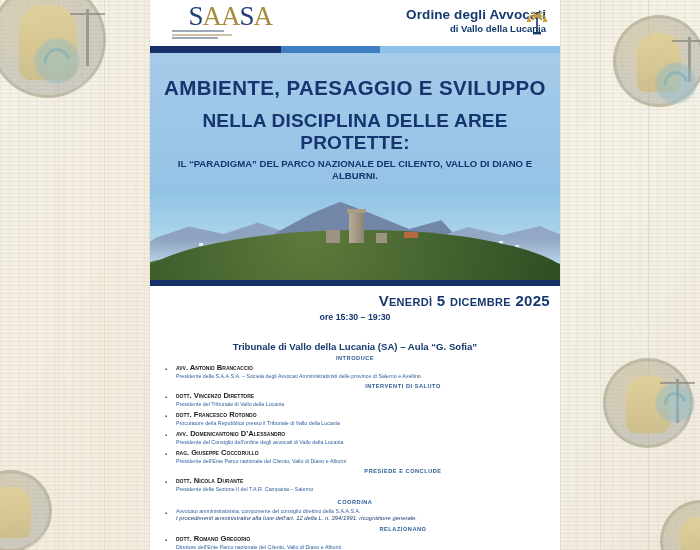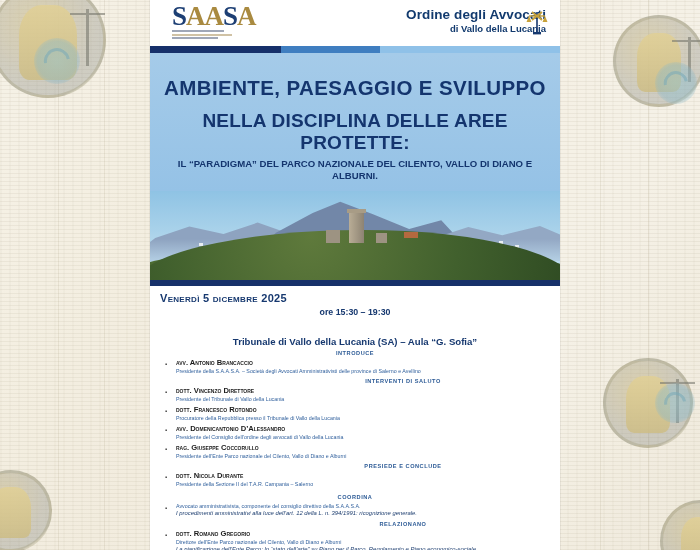--- a/index.html
+++ b/index.html
@@ -33,22 +33,22 @@
   .swirl:after{content:"";position:absolute;inset:22%;border-radius:50%;
      border:3px solid rgba(120,170,185,.55);border-right-color:transparent;border-bottom-color:transparent;transform:rotate(35deg);}
 
   
   #flyer{position:absolute;left:150px;top:0;width:410px;height:550px;background:#ffffff;z-index:2;
      box-shadow:0 0 0 1px rgba(0,0,0,.05);}
 
   
   .head{height:46px;position:relative;background:#fff;}
   .logo-saasa{position:absolute;left:22px;top:3px;width:100px;height:40px;}
-  .logo-saasa .mark{font-family:"Liberation Serif",serif;font-size:27px;font-weight:bold;color:#1d3f74;
-     letter-spacing:-1px;line-height:26px;position:relative;}
+  .logo-saasa .mark{font-family:"Liberation Serif",serif;font-size:27px;font-weight:normal;color:#1d3f74;
+     letter-spacing:-1px;line-height:26px;position:relative;text-align:right;}
   .logo-saasa .mark .gold{color:#a98a40;}
   .logo-saasa .lines{margin-top:1px;}
   .logo-saasa .lines i{display:block;height:2px;background:rgba(45,60,95,.45);margin-bottom:1.5px;}
   .logo-saasa .lines i:nth-child(1){width:52px;}
   .logo-saasa .lines i:nth-child(2){width:60px;background:rgba(150,120,55,.45);}
   .logo-saasa .lines i:nth-child(3){width:46px;}
   .logo-oda{position:absolute;right:14px;top:7px;text-align:right;}
   .logo-oda .l1{font-size:13.5px;font-weight:bold;color:#123a6e;letter-spacing:.1px;}
   .logo-oda .l2{font-size:9.5px;font-weight:bold;color:#123a6e;margin-top:1px;}
   .oda-icon{position:absolute;right:-2px;top:1px;width:22px;height:28px;}
@@ -80,21 +80,21 @@
   .tower:after{content:"";position:absolute;left:-2px;top:-3px;width:19px;height:4px;background:#a89c86;}
   .ruin{position:absolute;top:39px;height:13px;background:#9d9382;}
   .ruin.r1{left:43%;width:14px;} .ruin.r2{left:55%;width:11px;height:10px;top:42px;}
   .roof{position:absolute;left:62%;top:41px;width:14px;height:6px;background:#b4693f;}
   .village{position:absolute;width:4px;height:3px;background:#e8eef2;}
 
   .band2{height:6px;background:#17316a;}
 
   
   .bodywrap{padding:6px 10px 0 10px;}
-  .dateline{text-align:left;font-size:11px;font-weight:bold;color:#16386f;letter-spacing:.3px;}
+  .dateline{text-align:right;font-size:15px;font-weight:bold;color:#16386f;letter-spacing:.3px;}
   .hour{text-align:center;font-size:8.8px;font-weight:bold;color:#16386f;margin-top:3px;}
   .venue{text-align:center;font-size:9.6px;font-weight:bold;color:#16386f;margin-top:19px;}
 
   .sect{text-align:center;font-size:5.6px;font-weight:bold;color:#2d5b96;letter-spacing:.55px;margin:3px 0 2px 0;}
   .sect.rightc{text-align:center;padding-left:96px;}
 
   .person{display:flex;margin-top:2px;}
   .bullet{width:11px;flex:0 0 11px;color:#4a4a4a;font-size:6px;line-height:12px;padding-left:5px;}
   .pbody{flex:1;}
   .pname{font-size:7.6px;font-weight:bold;color:#1b1b1b;line-height:9.5px;}

